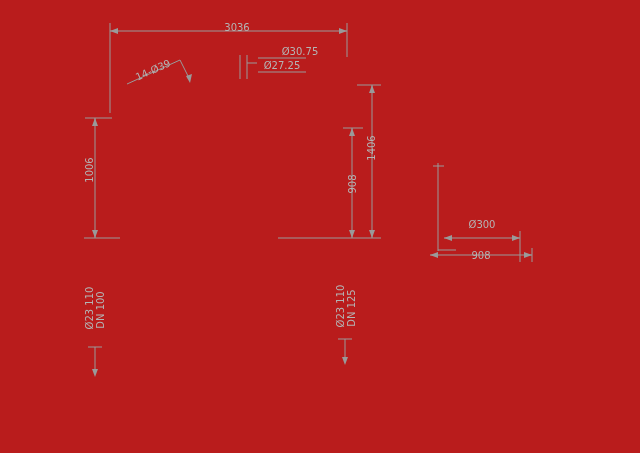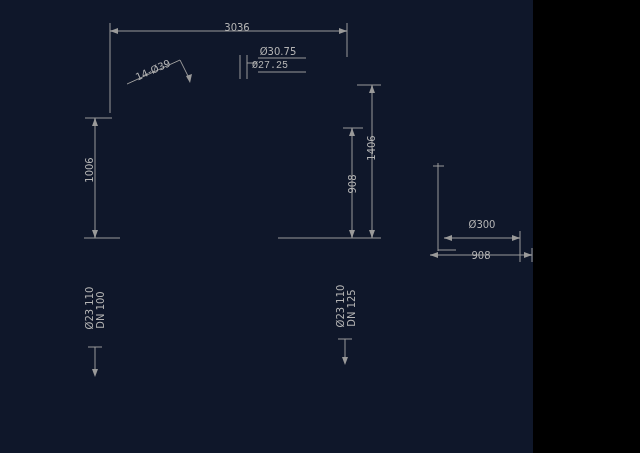--- a/index.html
+++ b/index.html
@@ -1,19 +1,19 @@
 <!DOCTYPE html>
 <html><head>
 <meta charset="utf-8">
 <style>
   html,body{margin:0;padding:0;background:#000;}
   #canvas{
     position:relative;
-    width:533px;height:453px;
-    background:#0f172a;
+    width:640px;height:453px;
+    background:#b91c1c;
     overflow:hidden;
     font-family:"DejaVu Sans", sans-serif;
   }
   #linework{position:absolute;left:0;top:0;width:640px;height:453px;}
   .lbl{
     position:absolute;
     color:#b4b4b4;
     font-size:10px;
     line-height:11px;
     white-space:nowrap;
@@ -102,23 +102,23 @@
       <line class="stroke" x1="532" y1="248" x2="532" y2="262"></line>
       <polygon class="arrow" points="430,255 438,252 438,258"></polygon>
       <polygon class="arrow" points="532,255 524,252 524,258"></polygon>
     </g>
   </svg>
 
   <div class="lbl" style="left:237px;top:27px;">3036</div>
 
   <div class="lbl ang" style="left:153px;top:70px;">14-Ø39</div>
 
-  <div class="lbl" style="left:278px;top:51px;">Ø30.75</div>
+  <div class="lbl" style="left:300px;top:51px;">Ø30.75</div>
 
-  <div class="lbl" style="left:270px;top:65px;font-family:Liberation Mono, monospace;">Ø27.25</div>
+  <div class="lbl" style="left:282px;top:65px;">Ø27.25</div>
 
   <div class="lbl vert" style="left:89px;top:170px;">1006</div>
 
   <div class="lbl vert" style="left:371px;top:148px;">1406</div>
 
   <div class="lbl vert" style="left:352px;top:184px;">908</div>
 
   <div class="lbl" style="left:482px;top:224px;">Ø300</div>
 
   <div class="lbl" style="left:481px;top:255px;">908</div>

